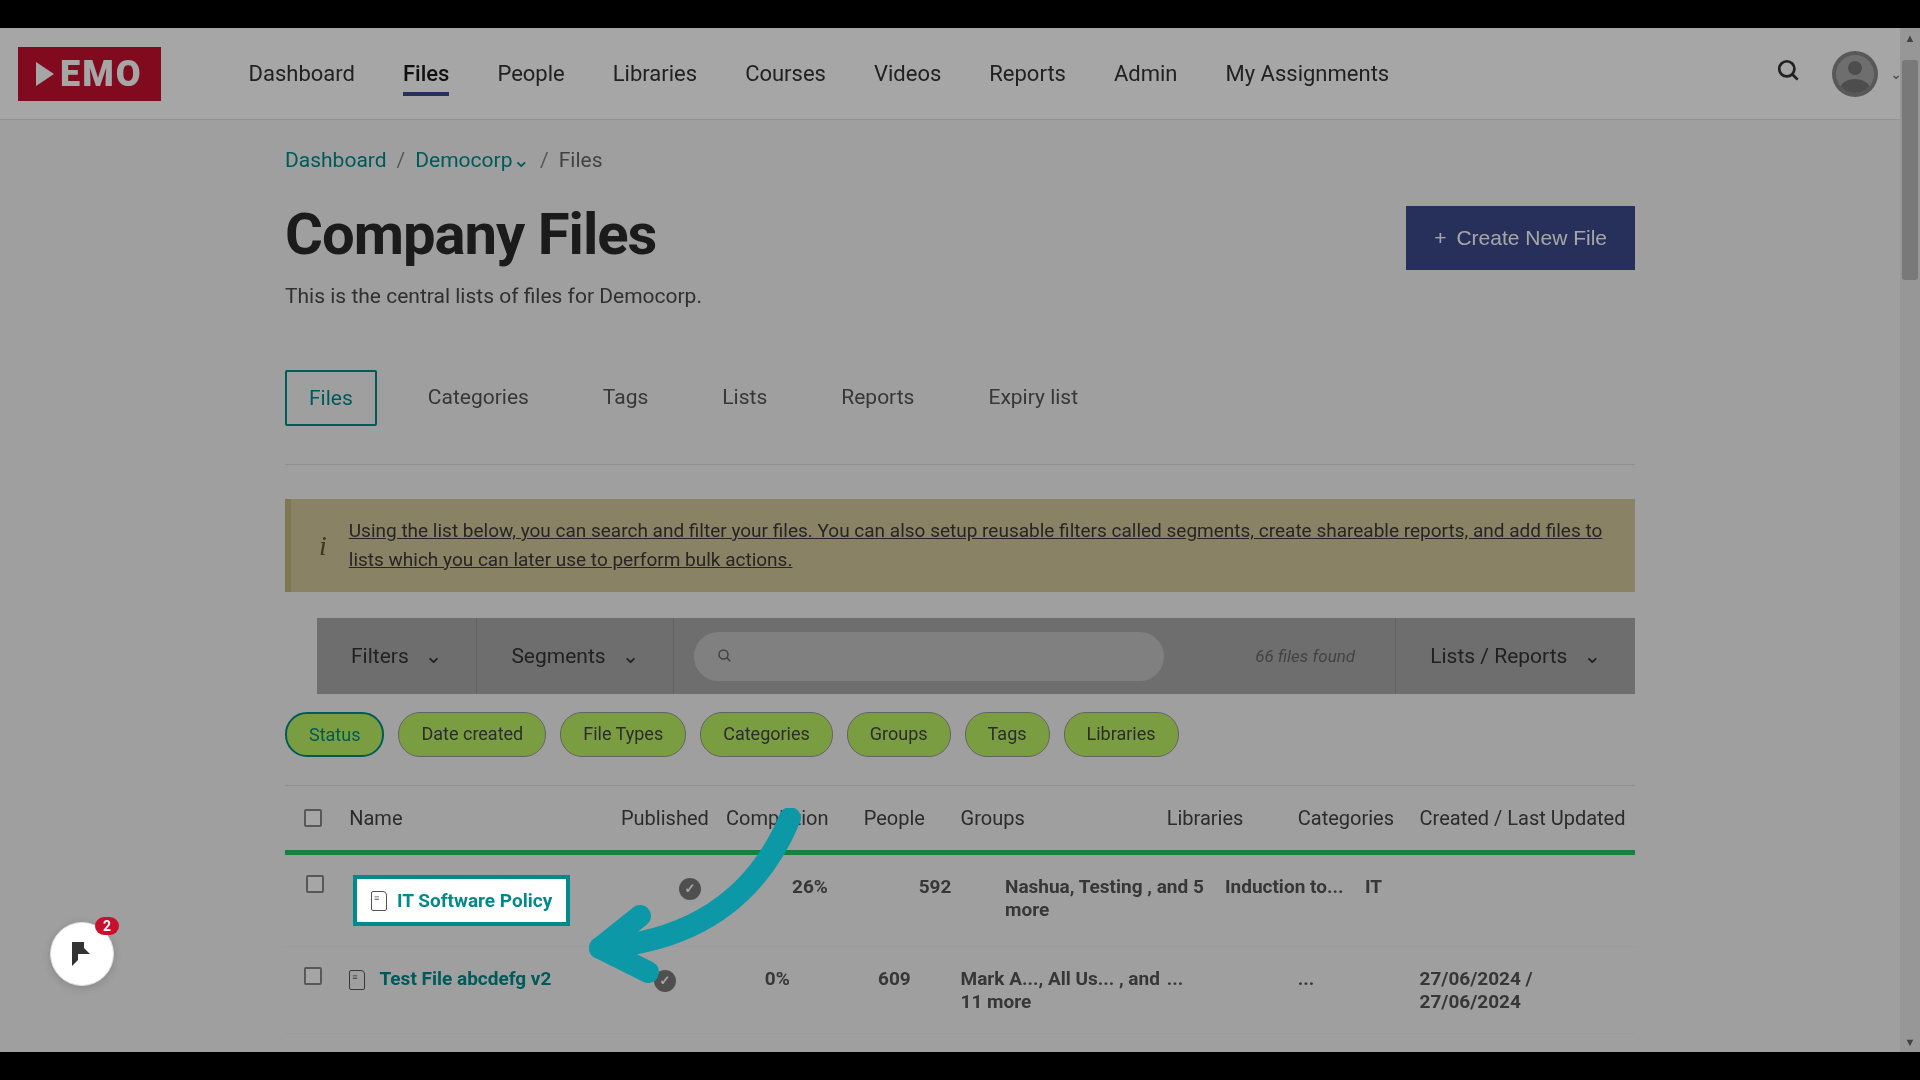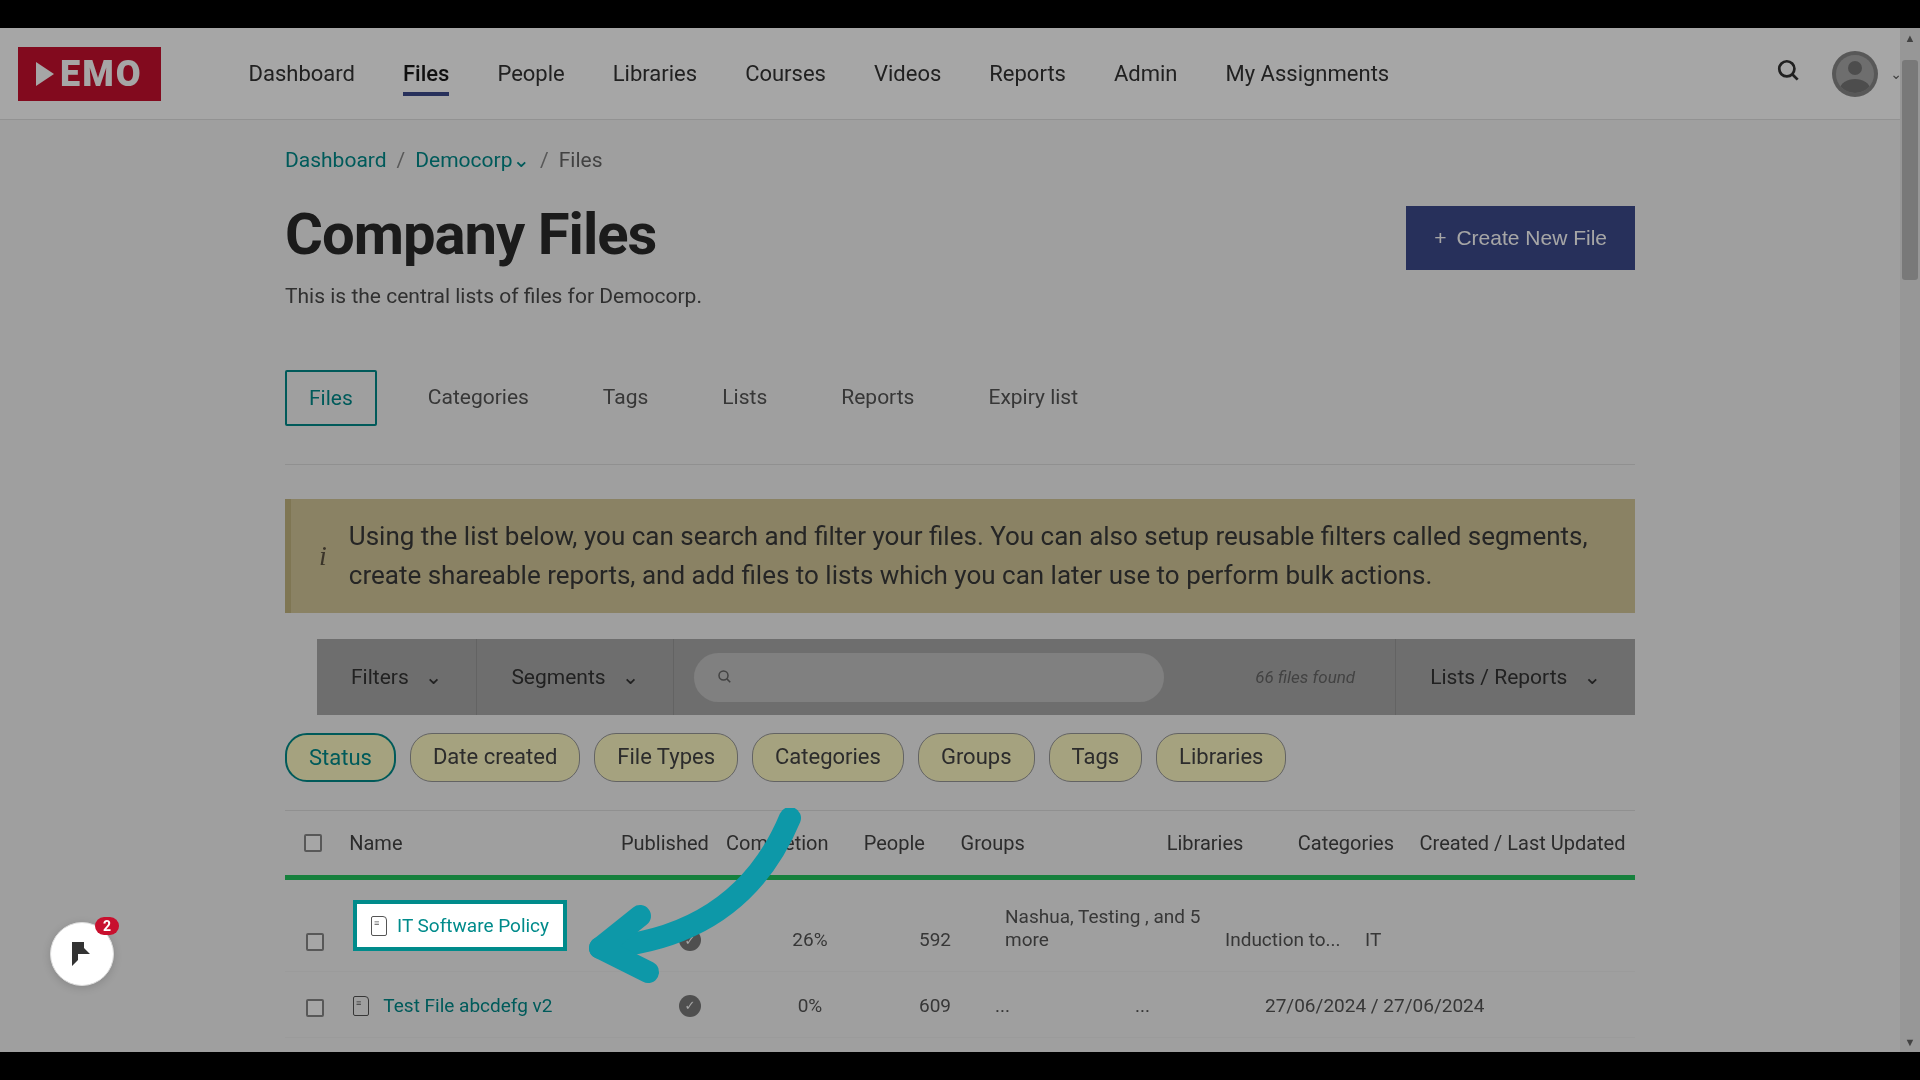--- a/index.html
+++ b/index.html
@@ -37,43 +37,43 @@
 .page-header { display: flex; align-items: flex-start; justify-content: space-between; margin: 28px 55px 0 55px; }
 .page-title { font-size: 58px; font-weight: 700; color: #2a2a2a; letter-spacing: -1px; }
 .page-sub { font-size: 21px; color: #4a4a4a; margin-top: 16px; }
 .create-btn { background: #3d4a8c; color: #fff; padding: 20px 28px; font-size: 21px; border: none; cursor: pointer; display: flex; align-items: center; gap: 10px; margin-top: 6px; }
 .subtabs { display: flex; gap: 28px; margin: 62px 55px 0 55px; }
 .subtab { padding: 14px 22px; font-size: 21px; color: #555; cursor: pointer; border: 1px solid transparent; }
 .subtab.active { border: 2px solid #008b8b; color: #008b8b; border-radius: 2px; }
 .hr-line { height: 1px; background: #ddd; margin: 38px 55px 0 55px; }
 .info-banner { background: #d4c89a; border-left: 6px solid #c4b680; margin: 34px 55px 0 55px; padding: 18px 28px; display: flex; gap: 22px; align-items: center; }
 .info-i { font-family: Georgia, serif; font-style: italic; font-size: 28px; color: #5a5040; }
-.info-text { font-size: 26px; color: #3a3a3a; line-height: 1.5; }
+.info-text { font-size: 19px; color: #3a3a3a; line-height: 1.5; text-decoration: underline; }
 .toolbar-row { display: flex; align-items: stretch; margin: 26px 55px 0 87px; background: #aaa; }
 .filters-btn, .segments-btn, .lists-btn { background: #aaa; color: #333; padding: 26px 34px; font-size: 21px; display: flex; align-items: center; gap: 16px; cursor: pointer; border-right: 1px solid #999; }
 .lists-btn { border-left: 1px solid #999; border-right: none; }
 .search-wrap { flex: 1; display: flex; align-items: center; padding: 0 20px; gap: 18px; }
 .search-box { background: #c5c5c5; border-radius: 28px; padding: 14px 22px; display: flex; align-items: center; gap: 12px; width: 470px; }
 .search-box input { background: transparent; border: none; outline: none; font-size: 18px; flex: 1; }
 .found-text { color: #666; font-size: 17px; margin-left: auto; margin-right: 20px; font-style: italic; }
 .filter-pills { display: flex; gap: 14px; margin: 18px 55px 0 55px; padding-bottom: 28px; border-bottom: 1px solid #ddd; }
-.pill { border: 1.5px solid #999; border-radius: 22px; padding: 10px 22px; font-size: 22px; color: #444; cursor: pointer; background: #fef9c3; }
+.pill { border: 1.5px solid #999; border-radius: 22px; padding: 10px 22px; font-size: 18px; color: #444; cursor: pointer; background: #bef264; }
 .pill.active { border-color: #008b8b; color: #008b8b; border-width: 2px; }
 .table-wrap { margin: 0 55px; }
 .table-header { display: flex; align-items: center; padding: 20px 0; color: #444; font-size: 20px; border-bottom: 5px solid #22c55e; }
 .col-check { width: 60px; display: flex; justify-content: center; }
 .col-name { width: 290px; padding-left: 8px; }
 .col-pub { width: 110px; text-align: center; }
 .col-compl { width: 130px; text-align: center; }
 .col-people { width: 120px; text-align: center; }
 .col-groups { width: 230px; padding-left: 10px; }
 .col-lib { width: 140px; }
 .col-cat { width: 130px; }
 .col-dates { width: 230px; }
-.table-row { display: flex; align-items: flex-end; padding: 20px 0; border-bottom: 1px solid #eee; font-size: 19px; color: #444; }
+.table-row { display: flex; align-items: flex-start; padding: 20px 0; border-bottom: 1px solid #eee; font-size: 19px; color: #444; font-weight: bold; }
 .checkbox-box { width: 18px; height: 18px; border: 2px solid #888; border-radius: 2px; background: #fff; }
 .file-ico { width: 16px; height: 20px; border: 1.5px solid #555; border-radius: 2px 4px 2px 2px; position: relative; display: inline-block; margin-right: 10px; vertical-align: middle; }
 .file-ico::after { content: '≡'; position: absolute; top: 2px; left: 2px; font-size: 9px; line-height: 8px; color: #555; }
 .file-link { color: #008b8b; cursor: pointer; }
 .file-link.highlighted { background: #fff; border: 4px solid #008b8b; padding: 10px 14px; display: inline-flex; align-items: center; position: relative; z-index: 60; }
 .pub-badge { width: 22px; height: 22px; border-radius: 50%; background: #7a7a7a; display: inline-flex; align-items: center; justify-content: center; color: #fff; font-size: 13px; }
 .cell-txt { color: #555; }
 .arrow-annotation { position: absolute; z-index: 60; pointer-events: none; }
 .chat-bubble { position: absolute; bottom: 60px; left: 50px; z-index: 70; width: 70px; height: 70px; }
 .chat-circle { width: 64px; height: 64px; border-radius: 50%; background: #fff; border: 1px solid #ddd; display: flex; align-items: center; justify-content: center; font-size: 32px; font-weight: 700; color: #333; position: relative; box-shadow: 0 2px 8px rgba(0,0,0,0.15); }
@@ -238,20 +238,21 @@
           </div>
         <div class="col-name">
           <span class="file-link">
             <span class="file-ico"></span>
             <span>Test File abcdefg v2</span>
           </span>
         </div>
         <div class="col-pub"><span class="pub-badge">✓</span></div>
         <div class="col-compl cell-txt">0%</div>
         <div class="col-people cell-txt">609</div>
+        <div class="col-groups cell-txt">Mark A..., All Us... , and 11 more</div>
         <div class="col-lib cell-txt">...</div>
         <div class="col-cat cell-txt">...</div>
         <div class="col-dates cell-txt">27/06/2024 / 27/06/2024</div>
       </div>
 
       <div class="table-row">
         <div class="col-check">
             <div class="checkbox-box"></div>
           </div>
         <div class="col-name">

